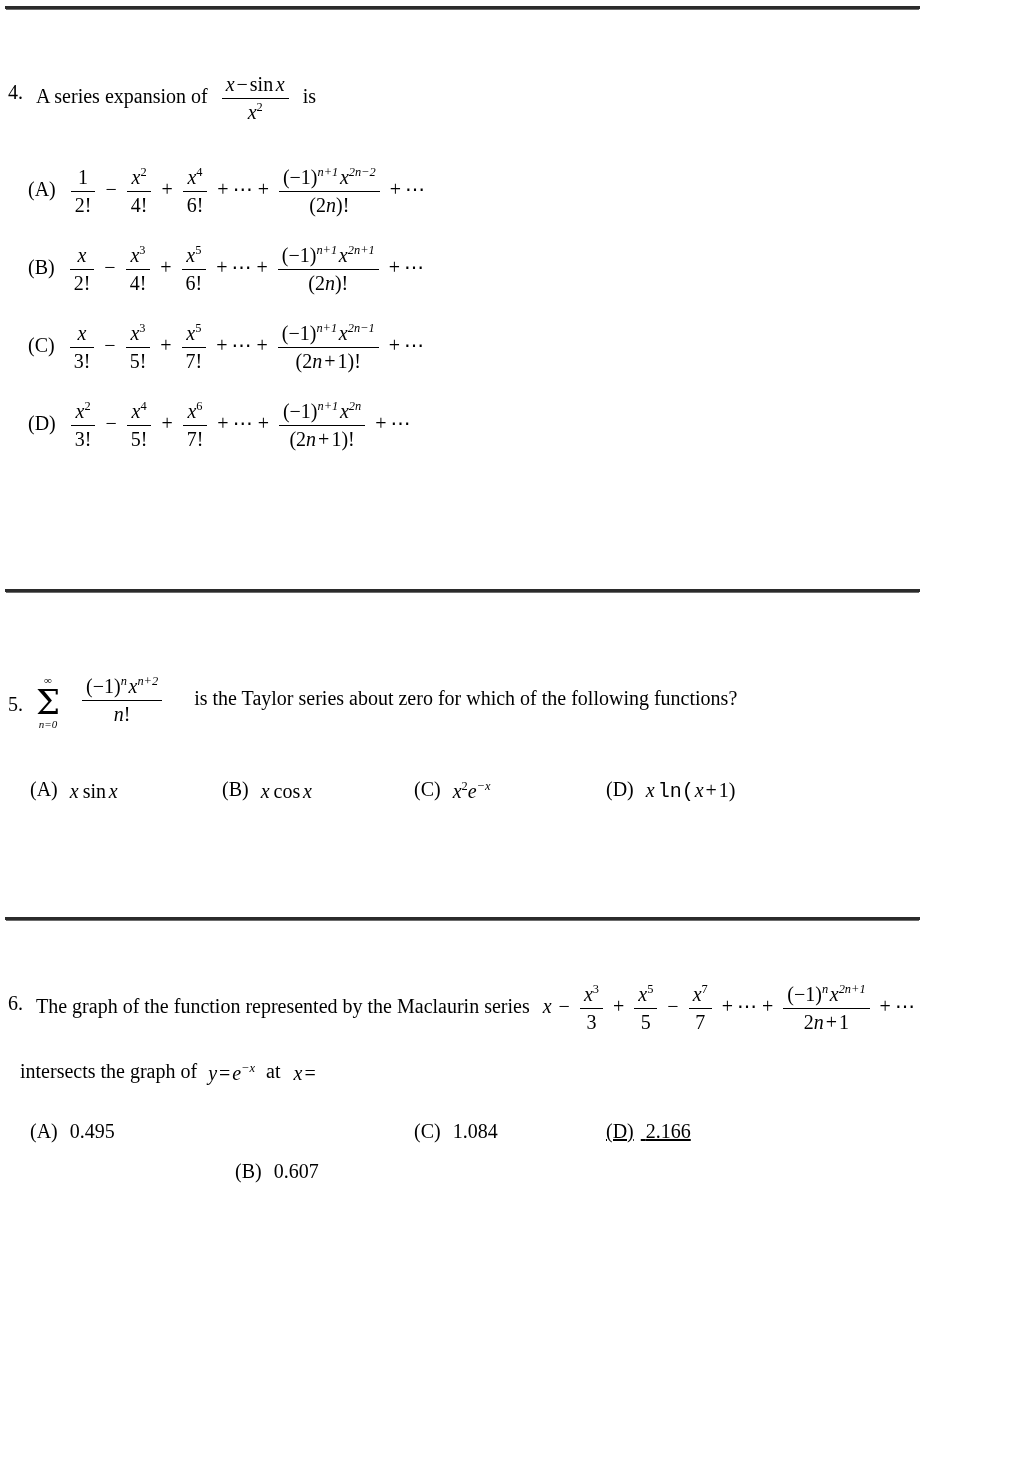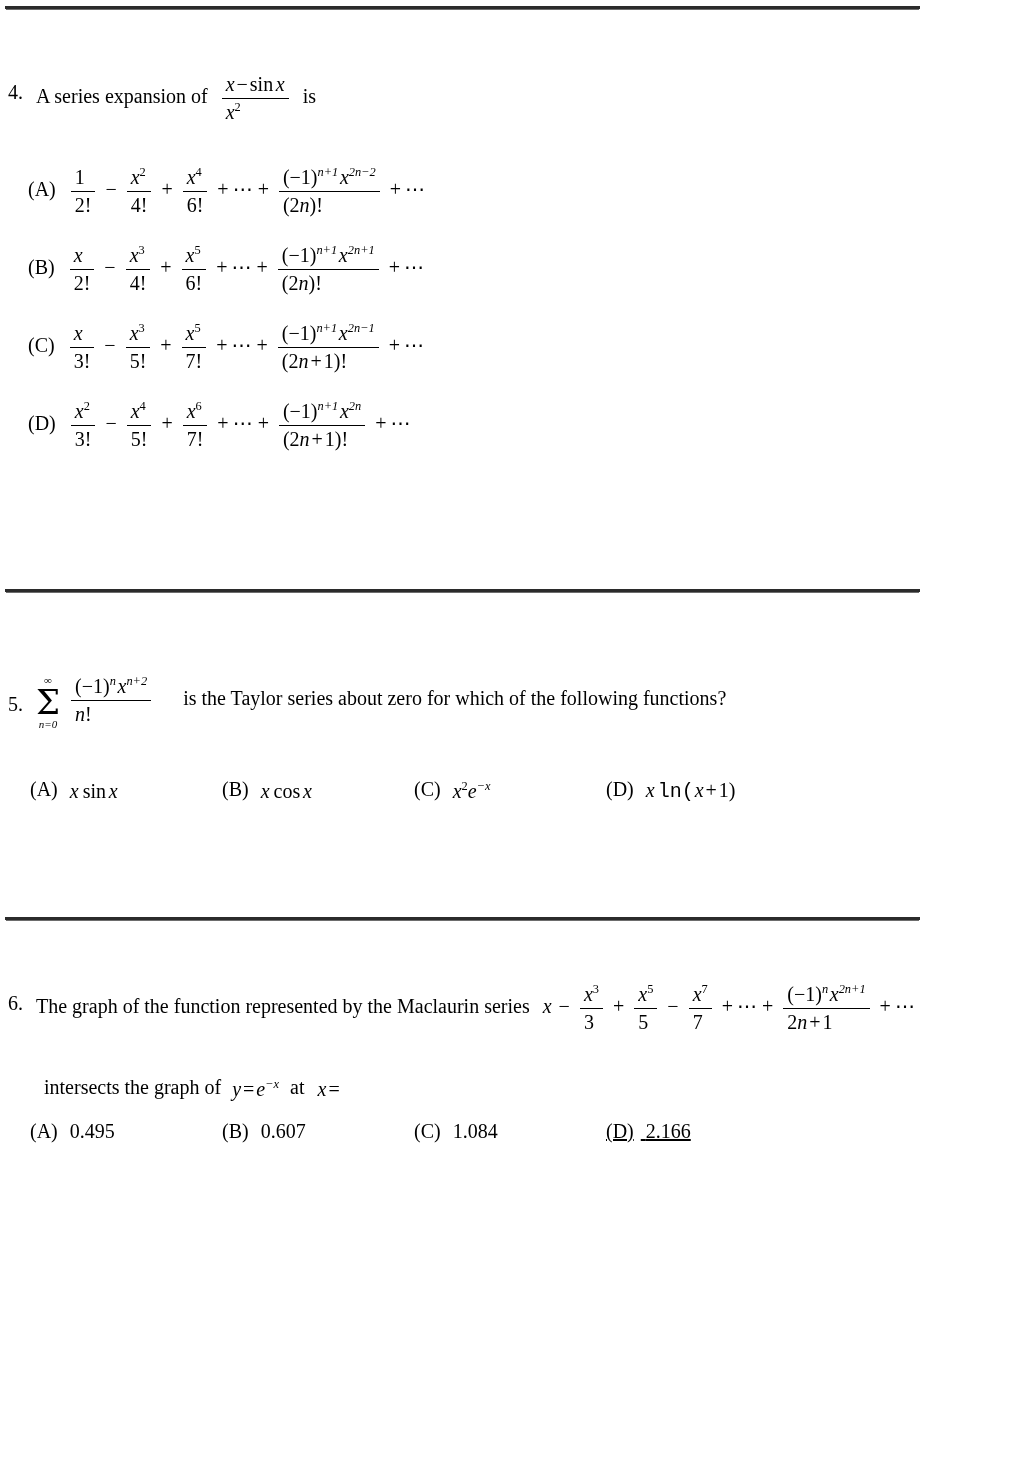--- a/index.html
+++ b/index.html
@@ -71,21 +71,21 @@
     vertical-align: super;
     line-height: 0;
     font-style: italic;
   }
   sup.exp.up { font-style: normal; }
 
   
   .frac {
     display: inline-block;
     vertical-align: middle;
-    text-align: left;
+    text-align: center;
     padding: 0 3px;
     position: relative;
   }
   .frac > .num {
     display: block;
     padding: 0 4px 1px 4px;
     border-bottom: 1.4px solid #000;
     line-height: 1.25;
   }
   .frac > .den {
@@ -238,21 +238,21 @@
 
     <div class="q-number" style="left:8px; top:694px;">5.</div>
 
     <div class="q-stem" style="left:36px; top:672px;">
       <span class="math">
         <span class="sum">
           <span class="lim upper">∞</span>
           <span class="sigma">Σ</span>
           <span class="lim">n=0</span>
         </span>
-        <span class="frac" style="margin-left:3px;">
+        <span class="frac" style="margin-left:14px;">
           <span class="num"><span class="mn">(−1)</span><sup class="exp">n</sup> <span class="mi">x</span><sup class="exp">n+2</sup></span>
           <span class="den"><span class="mi">n</span><span class="mn">!</span></span>
         </span>
       </span>
       <span style="margin-left:24px;">is the Taylor series about zero for which of the following functions?</span>
     </div>
 
     <div class="choice-row" style="top:778px;">
       <div class="choice" style="left:30px;text-align:right;">
         <span class="lbl">(A)</span>
@@ -297,37 +297,37 @@
         <span class="frac"><span class="num"><span class="mi">x</span><sup class="exp up">7</sup></span><span class="den"><span class="mn">7</span></span></span>
         <span class="mo">+</span><span class="dots">⋯</span><span class="mo">+</span>
         <span class="frac">
           <span class="num"><span class="mn">(−1)</span><sup class="exp">n</sup> <span class="mi">x</span><sup class="exp">2n+1</sup></span>
           <span class="den"><span class="mn">2</span><span class="mi">n</span><span class="mo">+</span><span class="mn">1</span></span>
         </span>
         <span class="mo">+</span><span class="dots">⋯</span>
       </span>
     </div>
 
-    <div class="q-stem" style="left:44px; top:1056px;margin-top:16px;">
+    <div class="q-stem" style="left:20px; top:1056px;">
       <span>intersects the graph of</span>
       <span class="math" style="margin:0 6px;">
         <span class="mi">y</span><span class="mo">=</span><span class="mi">e</span><sup class="exp">−x</sup>
       </span>
       <span>at</span>
       <span class="math" style="margin-left:8px;">
         <span class="mi">x</span><span class="mo">=</span>
       </span>
     </div>
 
     <div class="choice-row" style="top:1120px;">
       <div class="choice" style="left:30px;">
         <span class="lbl">(A)</span>
         <span>0.495</span>
       </div>
-      <div class="choice" style="left:222px;">
+      <div class="choice" style="left:235px;margin-top:40px;">
         <span class="lbl">(B)</span>
         <span>0.607</span>
       </div>
       <div class="choice" style="left:414px;">
         <span class="lbl">(C)</span>
         <span>1.084</span>
       </div>
       <div class="choice" style="left:606px;text-decoration:underline;">
         <span class="lbl">(D)</span>
         <span>2.166</span>

